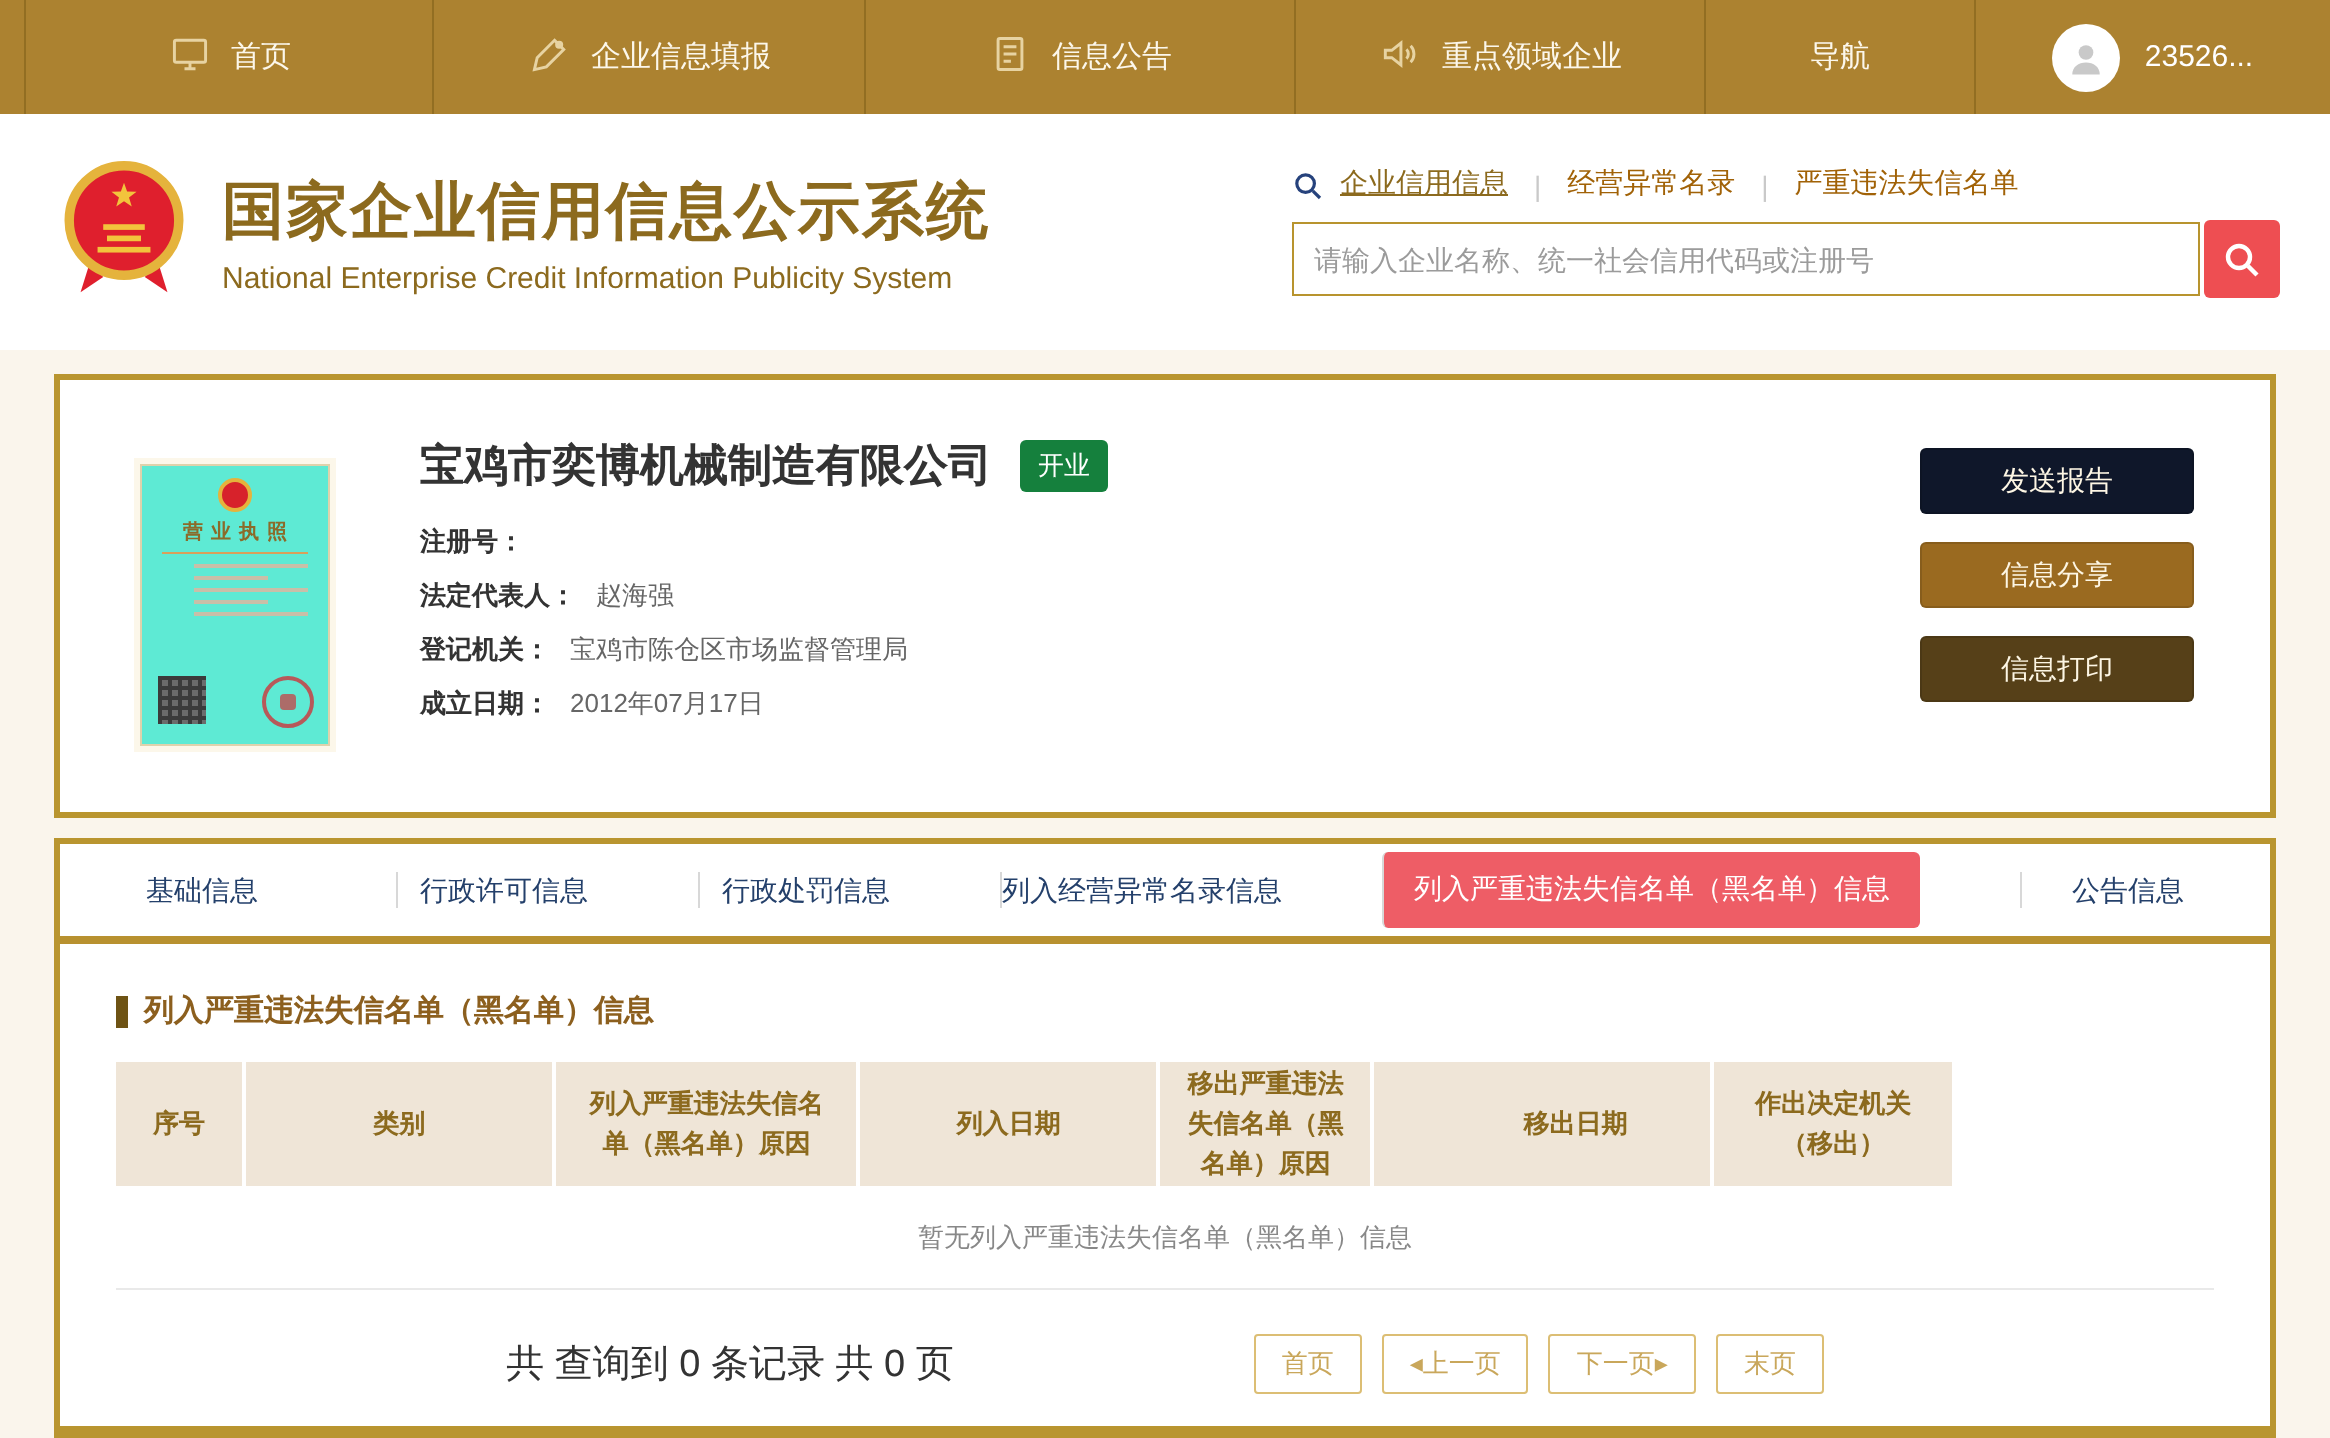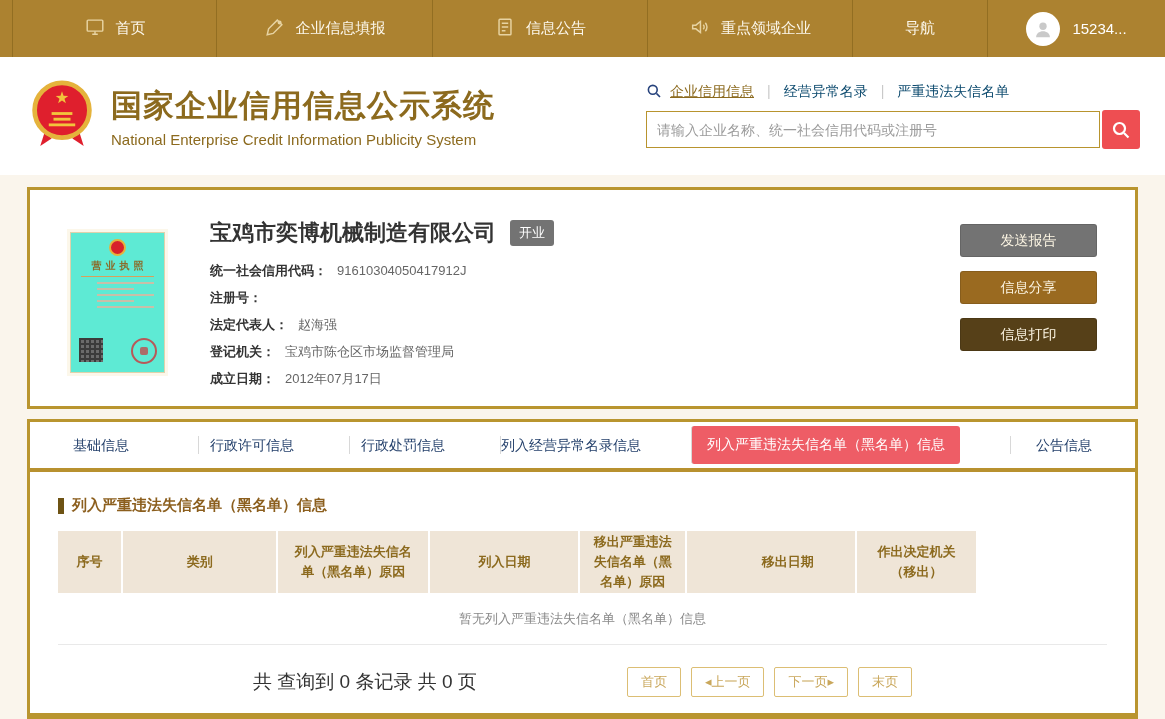--- a/index.html
+++ b/index.html
@@ -19,23 +19,23 @@
   .nav-home{width:204px;} .nav-fill{width:216px;} .nav-notice{width:215px;}
   .nav-key{width:205px;} .nav-guide{width:135px;}
   .nav-user { flex:1; display:flex; align-items:center; justify-content:center; gap:12px; color:#FFFFFF; font-size:15px; cursor:pointer; }
   .avatar { width:34px; height:34px; border-radius:50%; background:#fff; display:flex; align-items:center; justify-content:center; }
   
   .header { height:118px; background:#fff; display:flex; align-items:center; justify-content:space-between; padding:0 25px 0 28px; }
   .logo-group { display:flex; align-items:center; gap:15px; }
   .titles .cn { font-size:31px; font-weight:bold; color:#8C6A1E; letter-spacing:1px; }
   .titles .en { font-size:15px; color:#8C6A1E; margin-top:4px; }
   .search-group { width:494px; }
-  .search-tabs { display:flex; align-items:flex-start; font-size:14px; margin-bottom:9px; }
+  .search-tabs { display:flex; align-items:flex-end; font-size:14px; margin-bottom:9px; }
   .search-tabs .mag { margin-right:8px; display:flex; }
-  .stab { color:#0c4a6e; cursor:pointer; }
+  .stab { color:#a16207; cursor:pointer; }
   .stab.active { color:#8C6A1E; text-decoration:underline; }
   .sdiv { color:#C9C9C9; margin:0 13px; }
   .search-row { display:flex; align-items:center; }
   .search-input { flex:1; height:37px; border:1px solid #B8942E; padding:0 10px; font-size:14px; color:#333; outline:none; background:#fff; }
   .search-input::placeholder { color:#9B9B9B; }
   .search-btn { width:38px; height:39px; background:#EE4E52; border:none; border-radius:3px; margin-left:2px; display:flex; align-items:center; justify-content:center; cursor:pointer; }
   
   .main { padding:12px 27px 0; }
   .company-card { background:#fff; border:3px solid #B9952F; height:222px; display:flex; padding:20px 38px 18px 40px; }
   .license { width:95px; height:141px; margin-top:22px; background:#5eead4; border:1px solid #DFD2AC; position:relative; flex:none; box-shadow:0 0 0 3px #FCF7EA; }
@@ -46,21 +46,21 @@
   .lic-line.short { margin-right:30px; }
   .lic-qr { position:absolute; left:8px; bottom:10px; width:24px; height:24px;
     background:
       linear-gradient(90deg,#3B3B3B 2px,transparent 2px) 0 0/5px 5px,
       linear-gradient(#3B3B3B 2px,transparent 2px) 0 0/5px 5px,#6b6b6b; }
   .lic-seal { position:absolute; right:7px; bottom:8px; width:26px; height:26px; border:2px solid rgba(214,40,48,.75); border-radius:50%; }
   .lic-seal::after { content:""; position:absolute; left:7px; top:7px; width:8px; height:8px; background:rgba(214,40,48,.65); border-radius:2px; }
   .company-info { margin-left:45px; flex:1; padding-top:8px; }
   .name-row { display:flex; align-items:center; gap:14px; }
   .company-name { font-size:22px; font-weight:bold; color:#333; }
-  .status-badge { background:#737373; color:#fff; font-size:13px; padding:4px 9px; border-radius:3px; }
+  .status-badge { background:#15803d; color:#fff; font-size:13px; padding:4px 9px; border-radius:3px; }
   .fields { margin-top:14px; }
   .info-row { display:flex; font-size:13px; margin-top:10px; line-height:17px; }
   .info-label { font-weight:bold; color:#333; }
   .info-value { color:#666; margin-left:10px; }
   .actions { width:137px; margin-left:30px; display:flex; flex-direction:column; gap:14px; padding-top:14px; flex:none; }
   .action-btn { height:33px; border:1px solid rgba(0,0,0,.12); border-radius:3px; color:#FDF6E4; font-size:14px; cursor:pointer; }
   
   .tabs-card { margin-top:10px; background:#fff; border:3px solid #B9952F; border-bottom-width:9px; }
   .tab-bar { height:46px; display:flex; align-items:center; padding:0 18px;gap:44px; }
   .tab { flex:1 1 0; text-align:center; font-size:14px; color:#24406B; cursor:pointer; height:18px; line-height:18px; white-space:nowrap; }
@@ -135,21 +135,21 @@
     <span>导航</span>
   </div>
 
   <div class="nav-user">
     <span class="avatar">
       <svg width="22" height="22" viewBox="0 0 24 24" fill="#C9C9C9">
           <circle cx="12" cy="9" r="4"></circle>
           <path d="M4.5 21c0-4.1 3.4-6.5 7.5-6.5s7.5 2.4 7.5 6.5z"></path>
         </svg>
     </span>
-    <span>15234...</span>
+    <span>23526...</span>
   </div>
 </div>
 
 <div class="header">
   <div class="logo-group">
     <span>
       <svg width="68" height="72" viewBox="0 0 72 76">
         <path d="M18 56 L13 72 L25 64 Z" fill="#DF1F2D"></path>
         <path d="M54 56 L59 72 L47 64 Z" fill="#DF1F2D"></path>
         <circle cx="36" cy="34" r="29" fill="#DF1F2D" stroke="#E5B33C" stroke-width="5"></circle>
@@ -207,24 +207,20 @@
       <div class="lic-seal"></div>
     </div>
 
     <div class="company-info">
       <div class="name-row">
         <span class="company-name">宝鸡市奕博机械制造有限公司</span>
         <span class="status-badge">开业</span>
       </div>
       <div class="fields">
 
-      <div class="info-row">
-          <span class="info-label">统一社会信用代码：</span>
-          <span class="info-value">91610304050417912J</span>
-        </div>
           <div class="info-row">
           <span class="info-label">注册号：</span>
           <span class="info-value"></span>
         </div>
           <div class="info-row">
           <span class="info-label">法定代表人：</span>
           <span class="info-value">赵海强</span>
         </div>
           <div class="info-row">
           <span class="info-label">登记机关：</span>
@@ -232,21 +228,21 @@
         </div>
           <div class="info-row">
           <span class="info-label">成立日期：</span>
           <span class="info-value">2012年07月17日</span>
         </div>
         </div>
     </div>
 
     <div class="actions">
 
-    <button class="action-btn" style="background: #737373;">发送报告</button>
+    <button class="action-btn" style="background: #0f172a;">发送报告</button>
         <button class="action-btn" style="background: rgb(154, 106, 32);">信息分享</button>
         <button class="action-btn" style="background: rgb(86, 64, 24);">信息打印</button>
       </div>
   </div>
 
   <div class="tabs-card">
     <div class="tab-bar">
 
     <div class="tab">基础信息</div>
         <div class="tab">行政许可信息</div>

